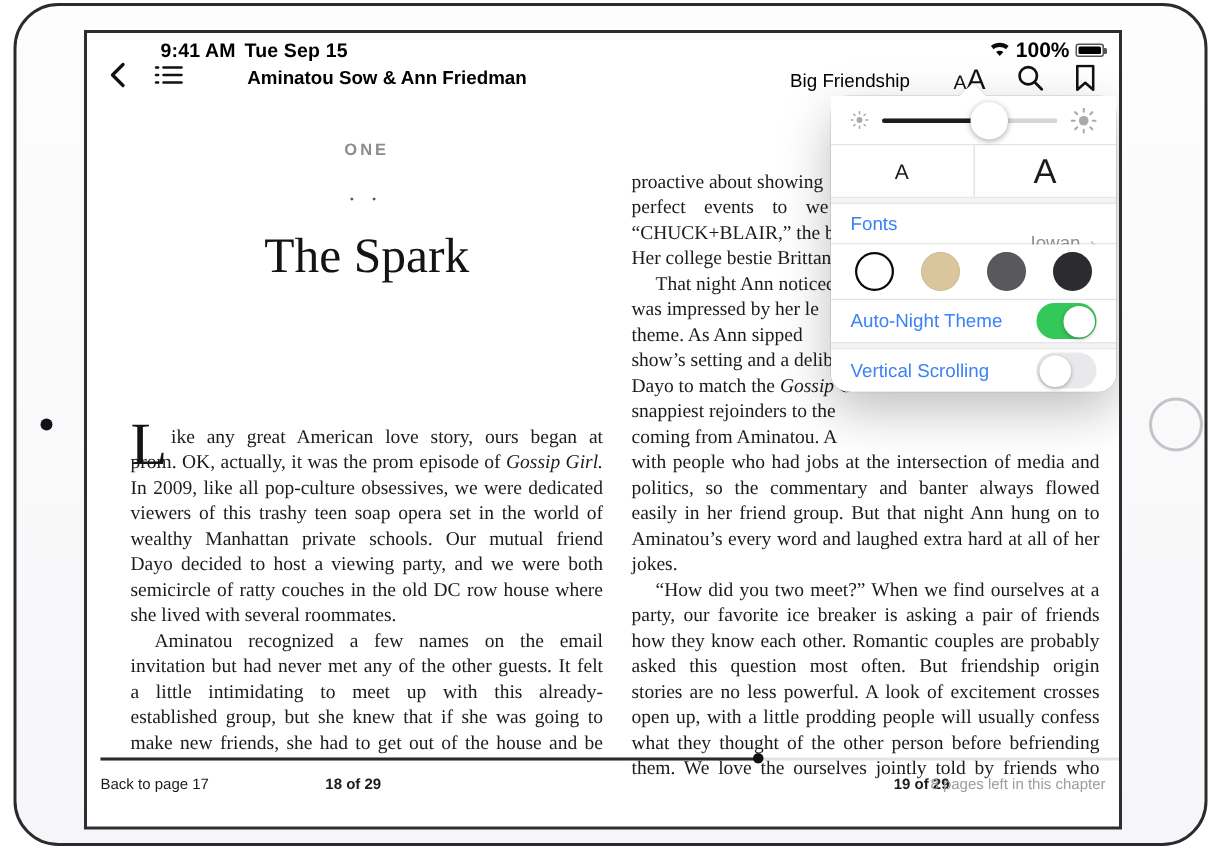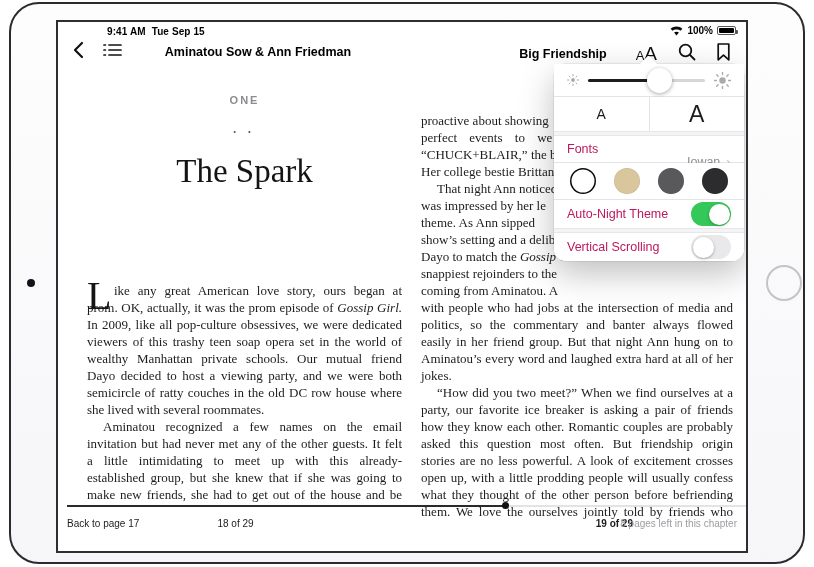--- a/index.html
+++ b/index.html
@@ -14,35 +14,35 @@
   .camera-dot { position:absolute; left:27px; top:279px; width:8px; height:8px;
           border-radius:50%; background:#101418; }
   .home-btn { position:absolute; left:766px; top:265px; width:36px; height:36px;
           border-radius:50%; border:2.5px solid #c3c3c8; background:transparent; }
 
   
   .screen { position:absolute; left:56px; top:20px; width:692px; height:533px;
             border:2px solid #2e2e32; background:#ffffff; overflow:hidden; }
 
   
-  .status-left { position:absolute; left:9px; top:4px; font-size:10px; font-weight:700;
+  .status-left { position:absolute; left:9px; top:4px; font-size:13px; font-weight:700;
                  color:#000; letter-spacing:.1px;padding-left:40px; }
   .status-left .date { font-weight:600; margin-left:6px; }
   .status-right { position:absolute; right:10px; top:3px; display:flex; align-items:center; gap:4px; }
-  .status-right .pct { font-size:10px; font-weight:700; color:#000; }
+  .status-right .pct { font-size:14px; font-weight:700; color:#000; }
   .batt { position:relative; width:19px; height:9px; border:1px solid #555; border-radius:2px; }
   .batt .fill { position:absolute; left:1px; top:1px; bottom:1px; width:15px; background:#000; border-radius:1px; }
   .batt .tip { position:absolute; right:-3px; top:2.5px; width:2px; height:4px; background:#555; border-radius:0 1px 1px 0; }
 
   
   .nav-btn { position:absolute; top:19px; cursor:pointer; }
   .nav-title { position:absolute; top:23px; left:100px; width:200px; text-align:center;
                font-size:12.5px; font-weight:600; color:#000; }
   .nav-right { position:absolute; top:19px; right:16px; display:flex; align-items:center; gap:21px; }
-  .book-title { font-size:12.5px; font-weight:700; color:#000; margin-right:8px; position:relative; top:2px; }
+  .book-title { font-size:12.5px; font-weight:400; color:#000; margin-right:8px; position:relative; top:2px; }
   .aa { font-weight:500; color:#111; letter-spacing:0; position:relative; top:2px; }
   .aa .a-sm { font-size:13px; } .aa .a-lg { font-size:19px; }
 
   
   .chapter { position:absolute; left:29px; top:72px; width:315px; text-align:center;
              font-family:"Liberation Serif", serif; }
   .chapter .num { font-family:"Liberation Sans", sans-serif; font-size:11px; font-weight:700;
                   letter-spacing:2px; color:#8b8b90; }
   .chapter .orn { margin-top:22px; font-size:8px; letter-spacing:5px; color:#555; }
   .chapter .title { margin-top:16px; font-size:33px; color:#141414; }
@@ -60,21 +60,21 @@
   .it { font-style:italic; }
   .dropcap { position:absolute; left:0; top:-4px; font-size:40px; line-height:36px; color:#141414; }
 
   
   .scrubber { position:absolute; left:9px; top:480px; width:685px; height:8px; cursor:pointer; }
   .scrub-track { position:absolute; left:0; top:3px; width:100%; height:1.5px; background:#e3e3e6; }
   .scrub-fill { position:absolute; left:0; top:3px; height:1.5px; background:#2a2a2c; }
   .scrub-dot { position:absolute; top:0; width:7px; height:7px; border-radius:50%; background:#111; }
   .foot-label { position:absolute; top:496px; font-size:10px; color:#1c1c1e; }
   .foot-back { left:9px; font-weight:500; }
-  .foot-18 { left:120px; width:115px; text-align:center; font-weight:400; }
+  .foot-18 { left:120px; width:115px; text-align:center; font-weight:700; }
   .foot-19 { left:460px; width:115px; text-align:right; font-weight:600; }
   .foot-left-chap { right:9px; color:#9c9ca1; font-weight:500; }
 
   
   .popover { position:absolute; left:496px; top:42px; width:190px; background:#ffffff;
              border-radius:12px; box-shadow:0 0 0 0.5px rgba(0,0,0,.12), 0 12px 34px rgba(0,0,0,.26);
              z-index:20; }
   .pop-arrow { position:absolute; left:88px; top:-6px; width:13px; height:13px; background:#fff;
                transform:rotate(45deg); border-radius:2px 0 0 0;
                box-shadow:-1px -1px 1px rgba(0,0,0,.05); }
@@ -92,21 +92,21 @@
             box-shadow:0 1px 4px rgba(0,0,0,.35); }
 
   .row-size { height:34px; padding:0; }
   .size-cell { flex:1; display:flex; align-items:center; justify-content:center; height:100%;
                font-family:"Liberation Sans", sans-serif; color:#1c1c1e; cursor:pointer; }
   .size-cell.small { font-size:14px; }
   .size-cell.large { font-size:23px; }
   .vdiv { width:1px; height:100%; background:#e4e4e8; }
 
   .row-fonts { height:26px; justify-content:space-between; cursor:pointer; }
-  .pop-label { font-size:12.5px; color:#be185d; }
+  .pop-label { font-size:12.5px; color:#3b82f6; }
   .fonts-val { font-size:12.5px; color:#8e8e93; display:flex; align-items:center; gap:6px;margin-top:25px; }
   .fonts-val .chev { font-size:14px; color:#c0c0c4; }
 
   .row-themes { height:36px; justify-content:space-between; padding:0 16px; }
   .theme-circle { width:26px; height:26px; border-radius:50%; cursor:pointer; }
   .theme-circle.selected { box-shadow:inset 0 0 0 1.5px #0a0a0a; }
 
   .row-toggle { height:28px; justify-content:space-between; }
   .switch { position:relative; width:40px; height:24px; border-radius:13px; cursor:pointer; }
   .switch .knob { position:absolute; top:1.5px; width:21px; height:21px; border-radius:50%; background:#fff;

